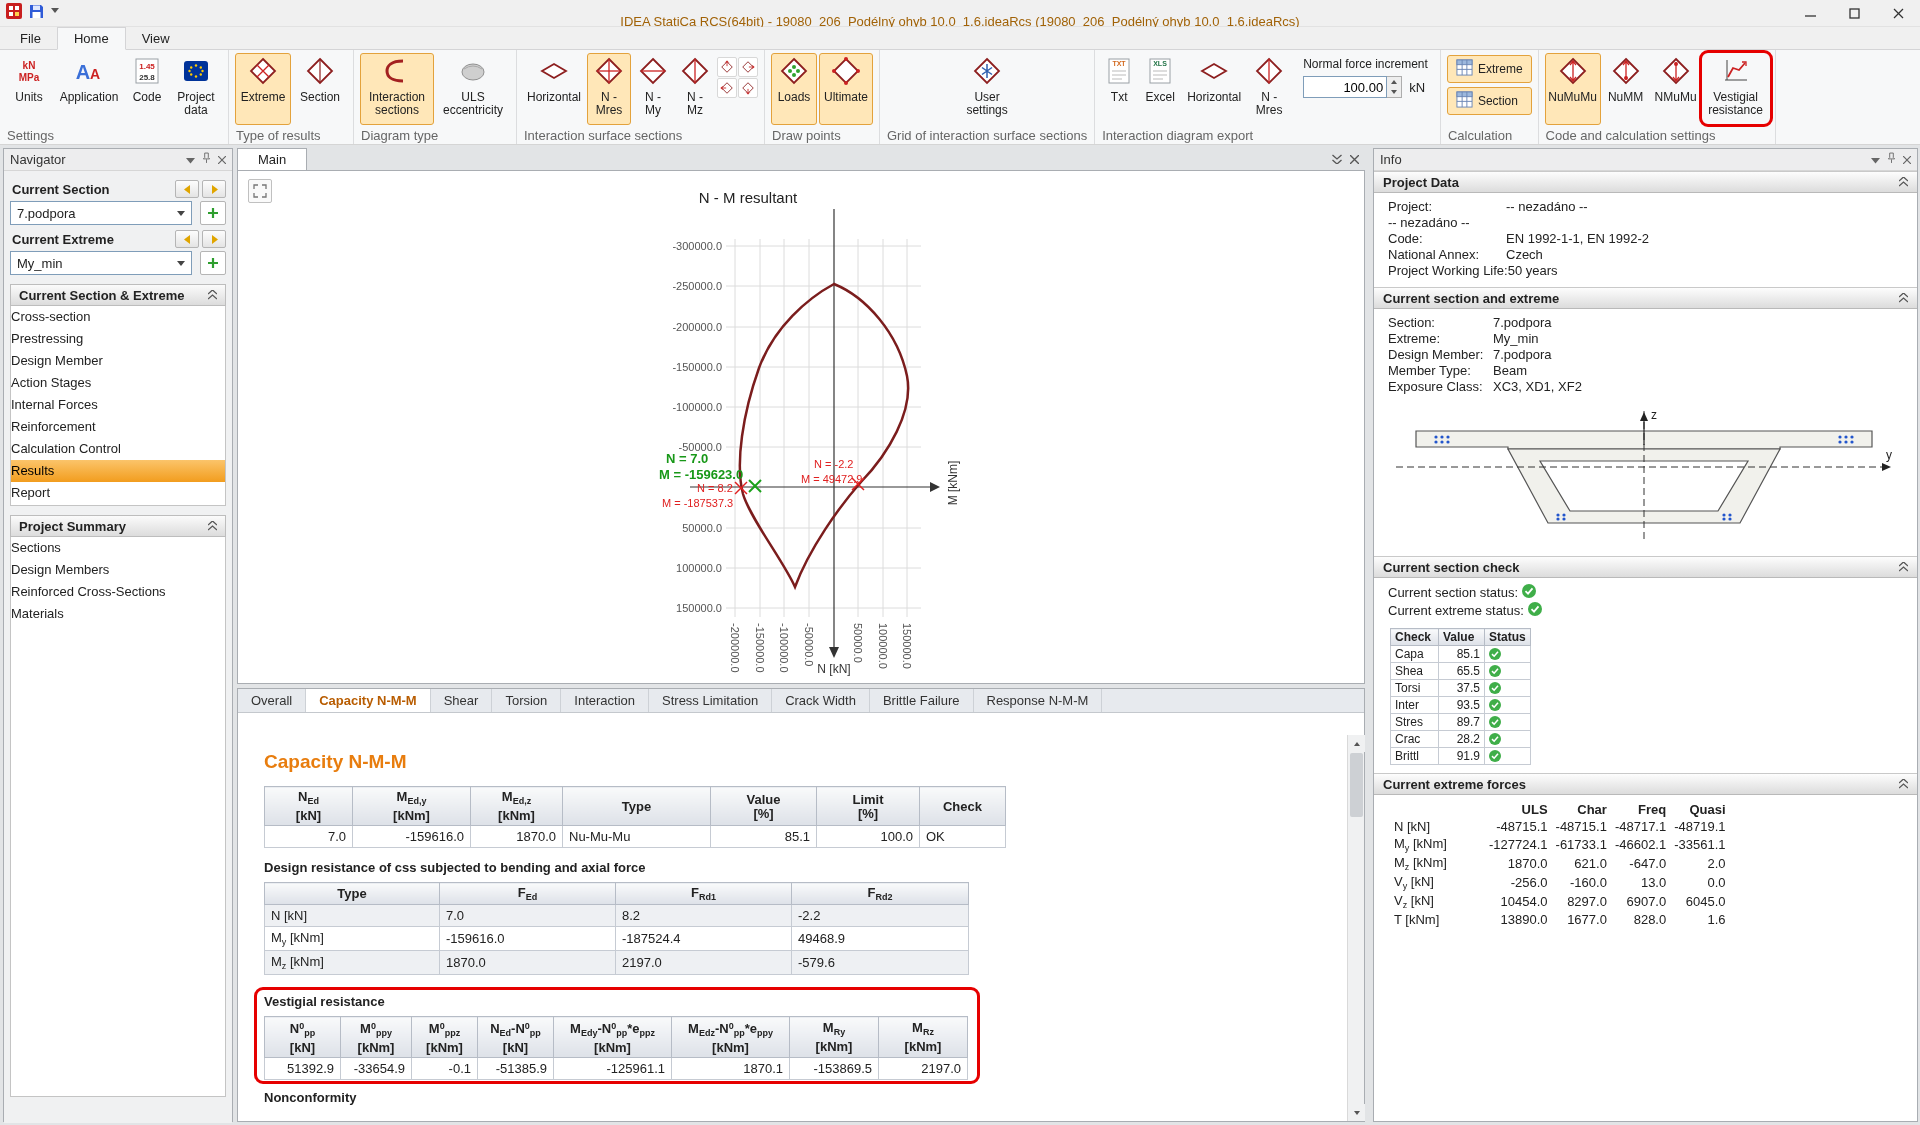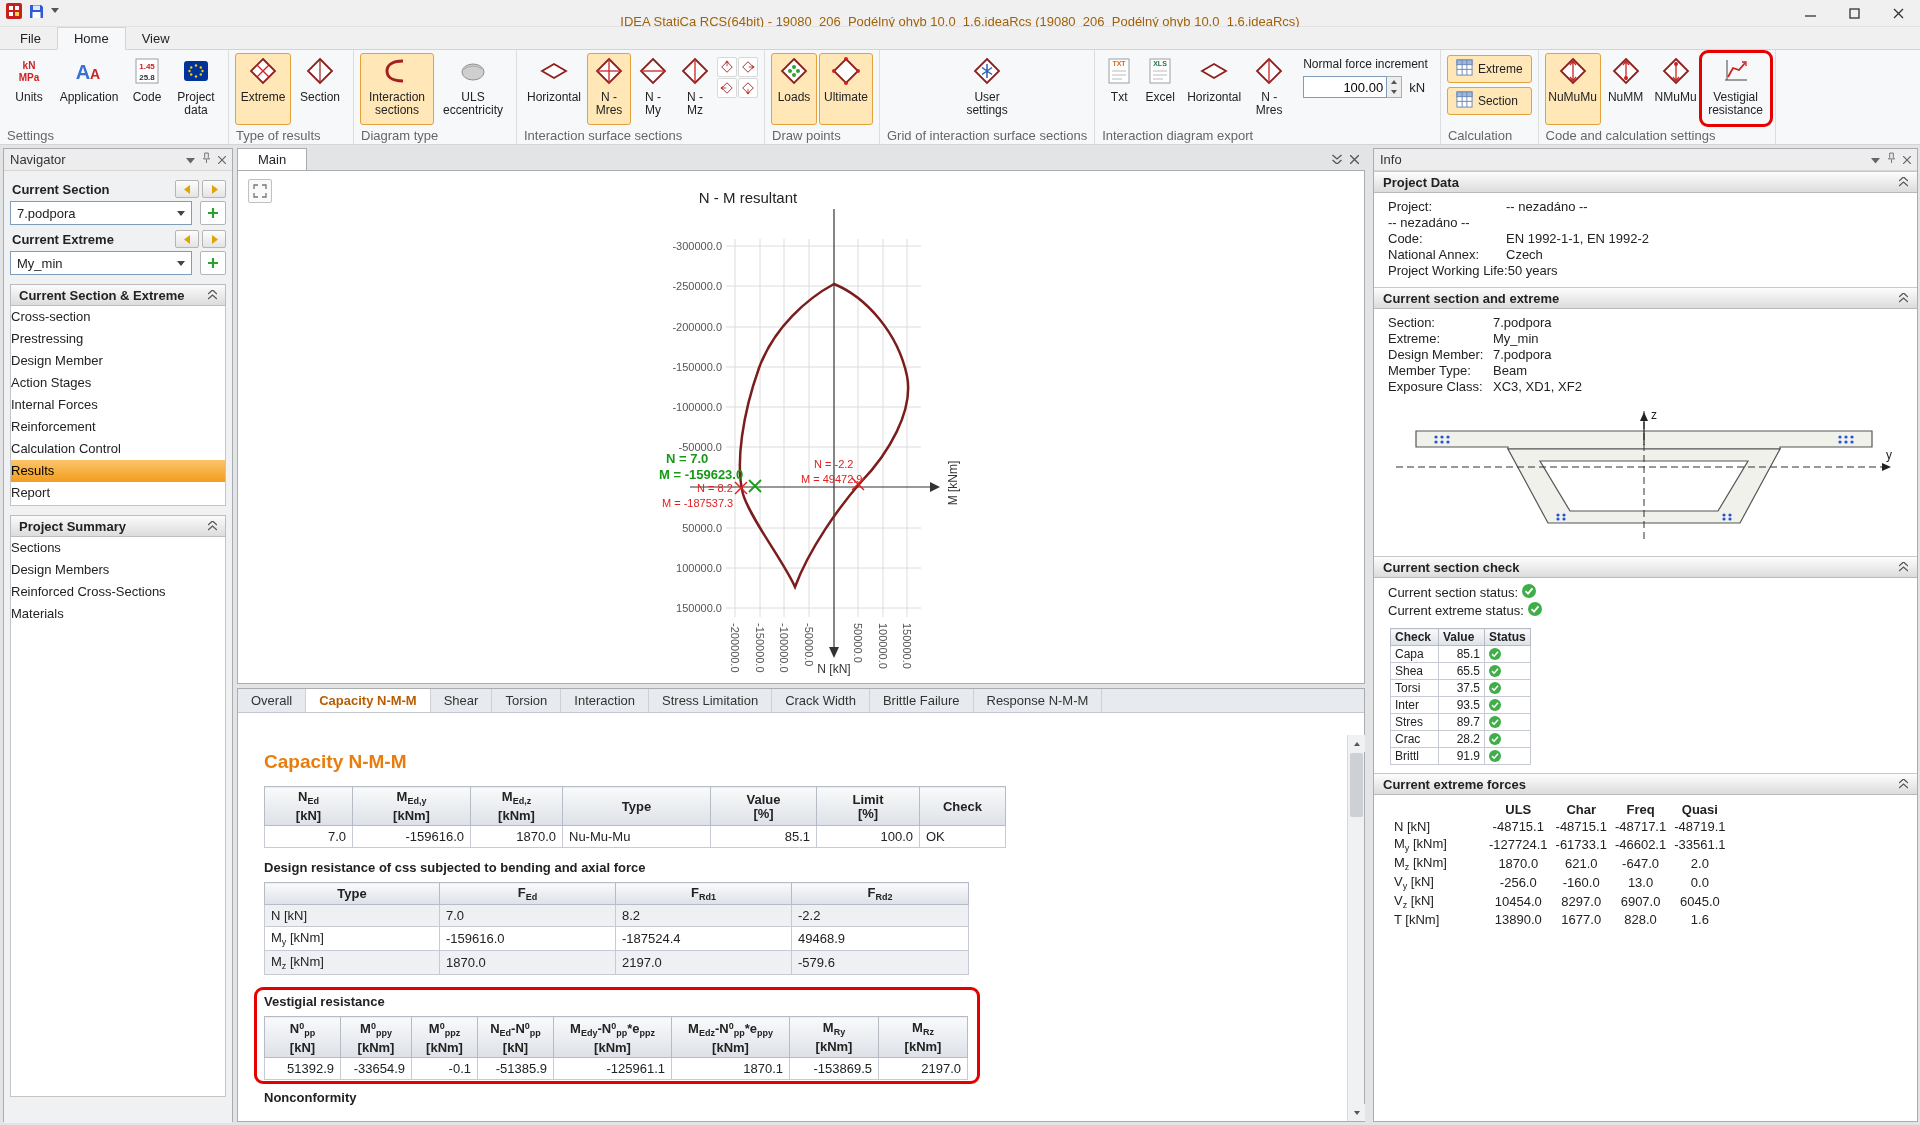--- a/index.html
+++ b/index.html
@@ -104,21 +104,21 @@
 .ilabel{width:118px;flex-shrink:0}
 .ilabel.w105{width:105px}
 .okc{display:inline-flex;margin-left:4px;vertical-align:-2px}
 .ctable{border-collapse:collapse;font-size:12px;margin:8px 0 0 2px;table-layout:fixed}
 .ctable th{background:linear-gradient(#f9fafb,#dde1e8);border:1px solid #b6bcc6;font-weight:bold;padding:1px 4px;text-align:left}
 .ctable td{border:1px solid #c6cbd3;padding:1px 4px;background:#fff}
 .ftable{border-collapse:collapse;font-size:13px;margin-left:2px}
 .ftable th{font-weight:bold;text-align:right;padding:1px 4px}
 .ftable td{padding:1px 4px}
 .ftable td.lab{text-align:left;width:95px}
-.ftable td.val,.ftable th.val{text-align:center;width:56px}
+.ftable td.val,.ftable th.val{text-align:right;width:56px}
 </style>
 </head>
 <body>
 
 <div class="titlebar">
   <div class="tb-left">
     <span class="qbtn">
         <svg width="16" height="16" viewBox="0 0 16 16">
           <rect x="0" y="0" width="16" height="16" rx="2" fill="#c81e1e"></rect>
           <rect x="3" y="3" width="4" height="4" fill="#fff"></rect>

